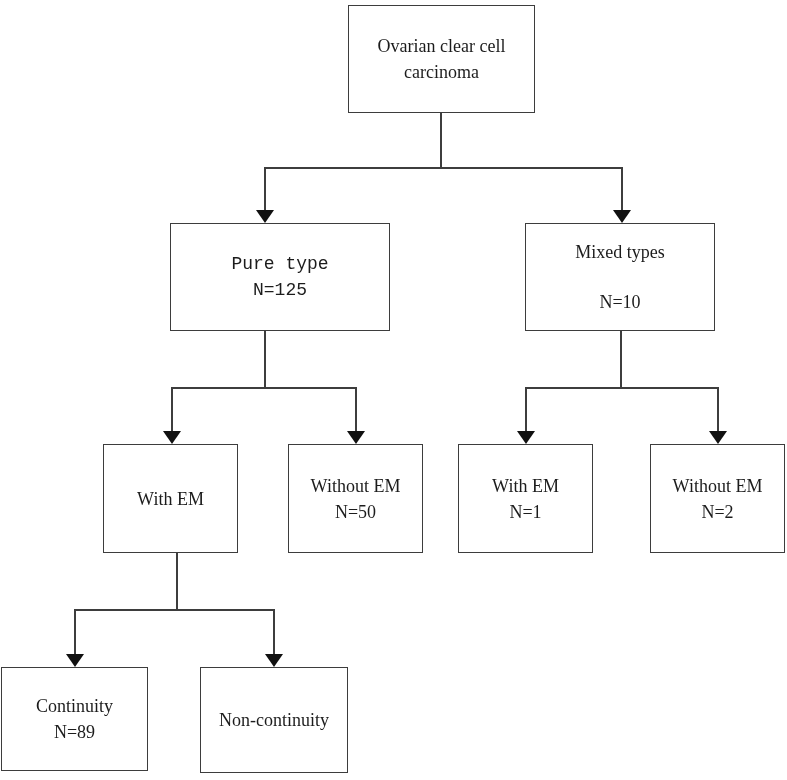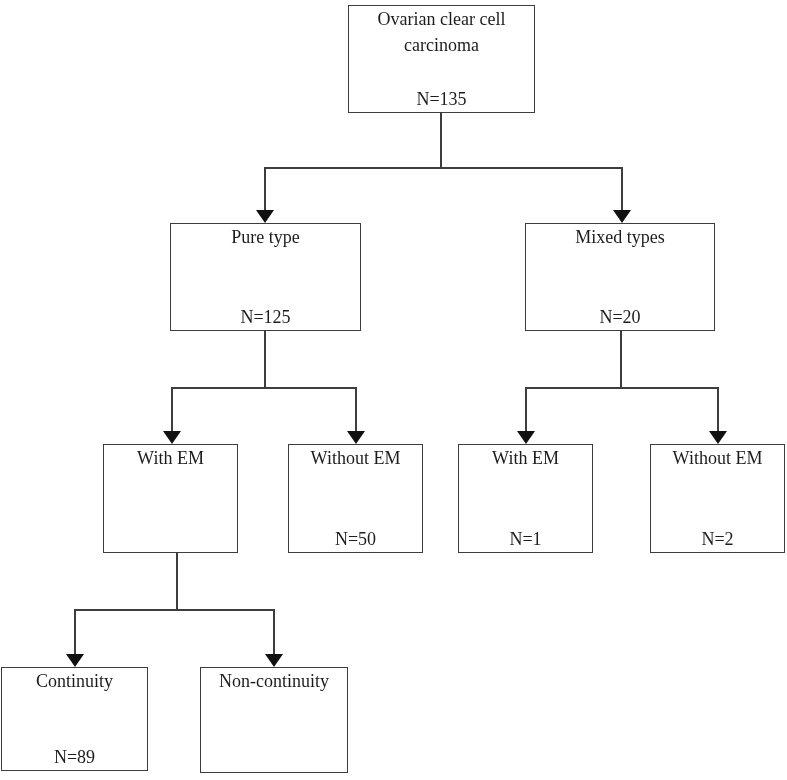--- a/index.html
+++ b/index.html
@@ -16,31 +16,31 @@
     overflow: hidden;
   }
   .node {
     position: absolute;
     box-sizing: border-box;
     border: 1.6px solid #3d3d3d;
     background: #ffffff;
     display: flex;
     flex-direction: column;
     align-items: center;
-    justify-content: space-between;
+    justify-content: center;
     text-align: center;
     color: #1c1c1c;
     font-size: 18px;
     line-height: 26px;
   }
   .node-label, .node-count { width: 100%; }
 
   
   #n-root          { left: 348px; top: 5px;   width: 187px; height: 108px; padding: 0 8px; }
-  #n-pure          { left: 170px; top: 223px; width: 191px; height: 108px; }
+  #n-pure          { left: 170px; top: 223px; width: 220px; height: 108px; font-family: Liberation Mono, monospace; }
   #n-mixed         { left: 525px; top: 223px; width: 190px; height: 108px; gap: 24px; }
   #n-pure-with     { left: 103px; top: 444px; width: 135px; height: 109px; }
   #n-pure-without  { left: 288px; top: 444px; width: 135px; height: 109px; }
   #n-mixed-with    { left: 458px; top: 444px; width: 135px; height: 109px; }
   #n-mixed-without { left: 650px; top: 444px; width: 135px; height: 109px; }
   #n-continuity    { left: 1px;   top: 667px; width: 147px; height: 104px; }
   #n-noncontinuity { left: 200px; top: 667px; width: 148px; height: 106px; }
 
   .vline, .hline {
     position: absolute;
@@ -86,31 +86,30 @@
 
   <div class="vline" style="left:176px; top:553px; height:58px;"></div>
   <div class="hline" style="left:74px; top:609px; width:200px;"></div>
   <div class="vline" style="left:74px; top:609px; height:49px;"></div>
   <div class="vline" style="left:273px; top:609px; height:49px;"></div>
   <div class="arrow" style="left:66px; top:654px;"></div>
   <div class="arrow" style="left:265px; top:654px;"></div>
 
   <div class="node" id="n-root">
     <div class="node-label">Ovarian clear cell carcinoma</div>
-    <div class="node-count">N=135</div>
   </div>
 
   <div class="node" id="n-pure">
     <div class="node-label">Pure type</div>
     <div class="node-count">N=125</div>
   </div>
 
   <div class="node" id="n-mixed">
     <div class="node-label">Mixed types</div>
-    <div class="node-count">N=20</div>
+    <div class="node-count">N=10</div>
   </div>
 
   <div class="node" id="n-pure-with">
     <div class="node-label">With EM</div>
   </div>
 
   <div class="node" id="n-pure-without">
     <div class="node-label">Without EM</div>
     <div class="node-count">N=50</div>
   </div>

